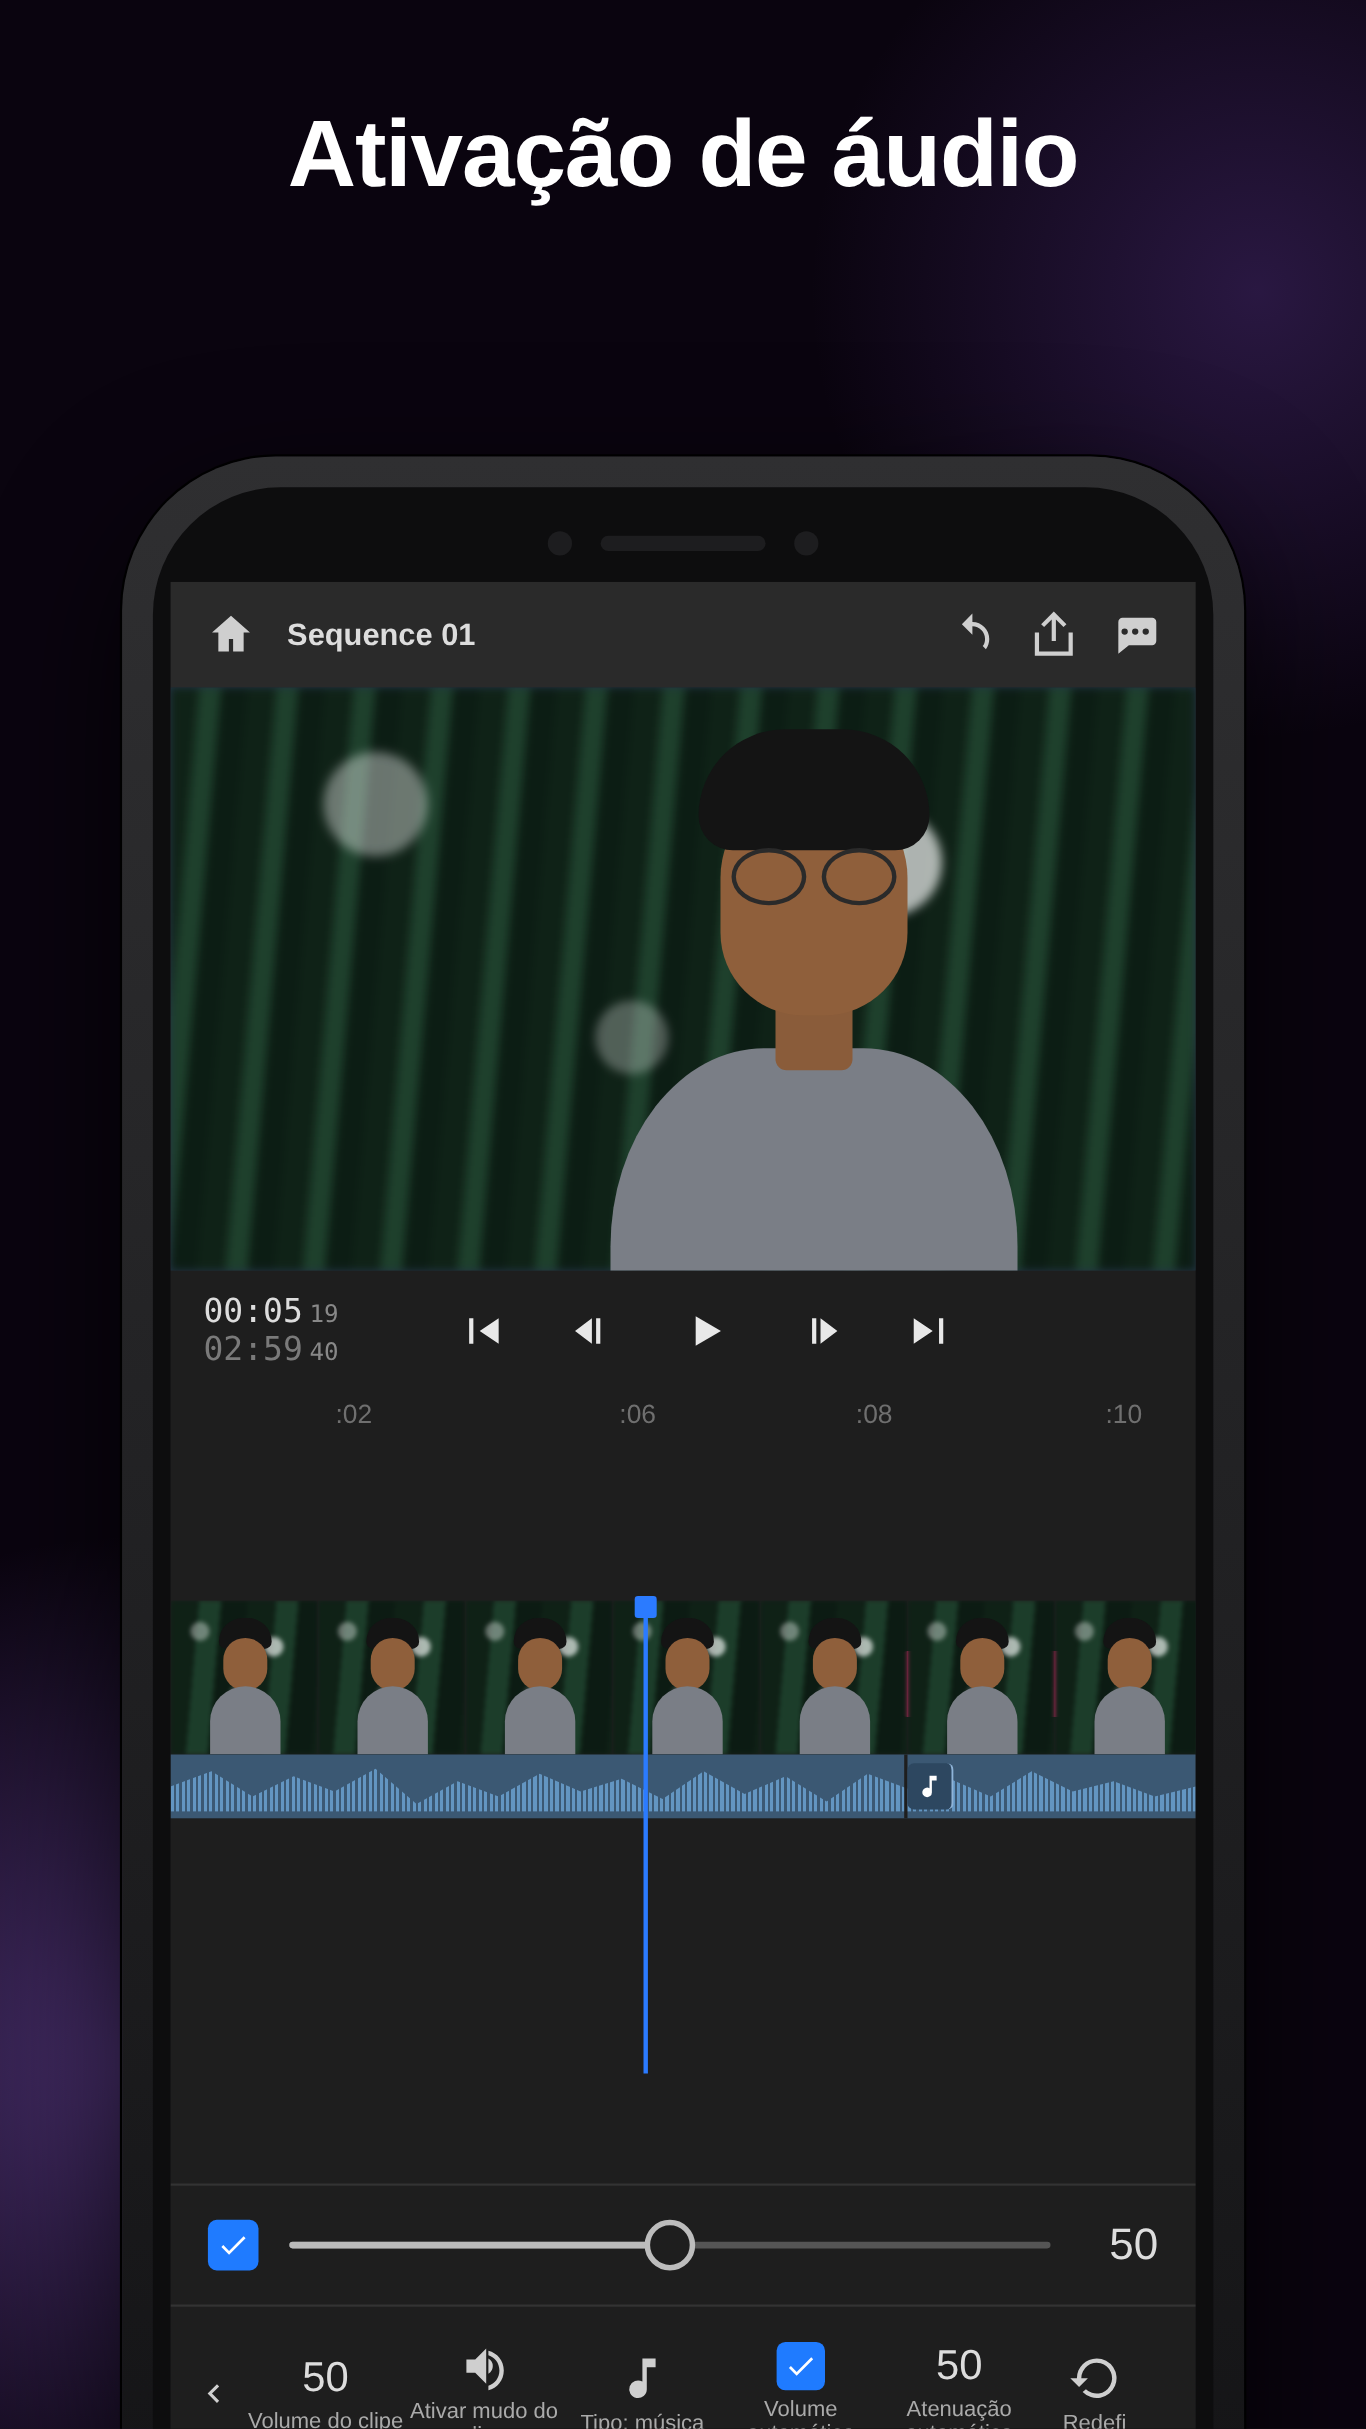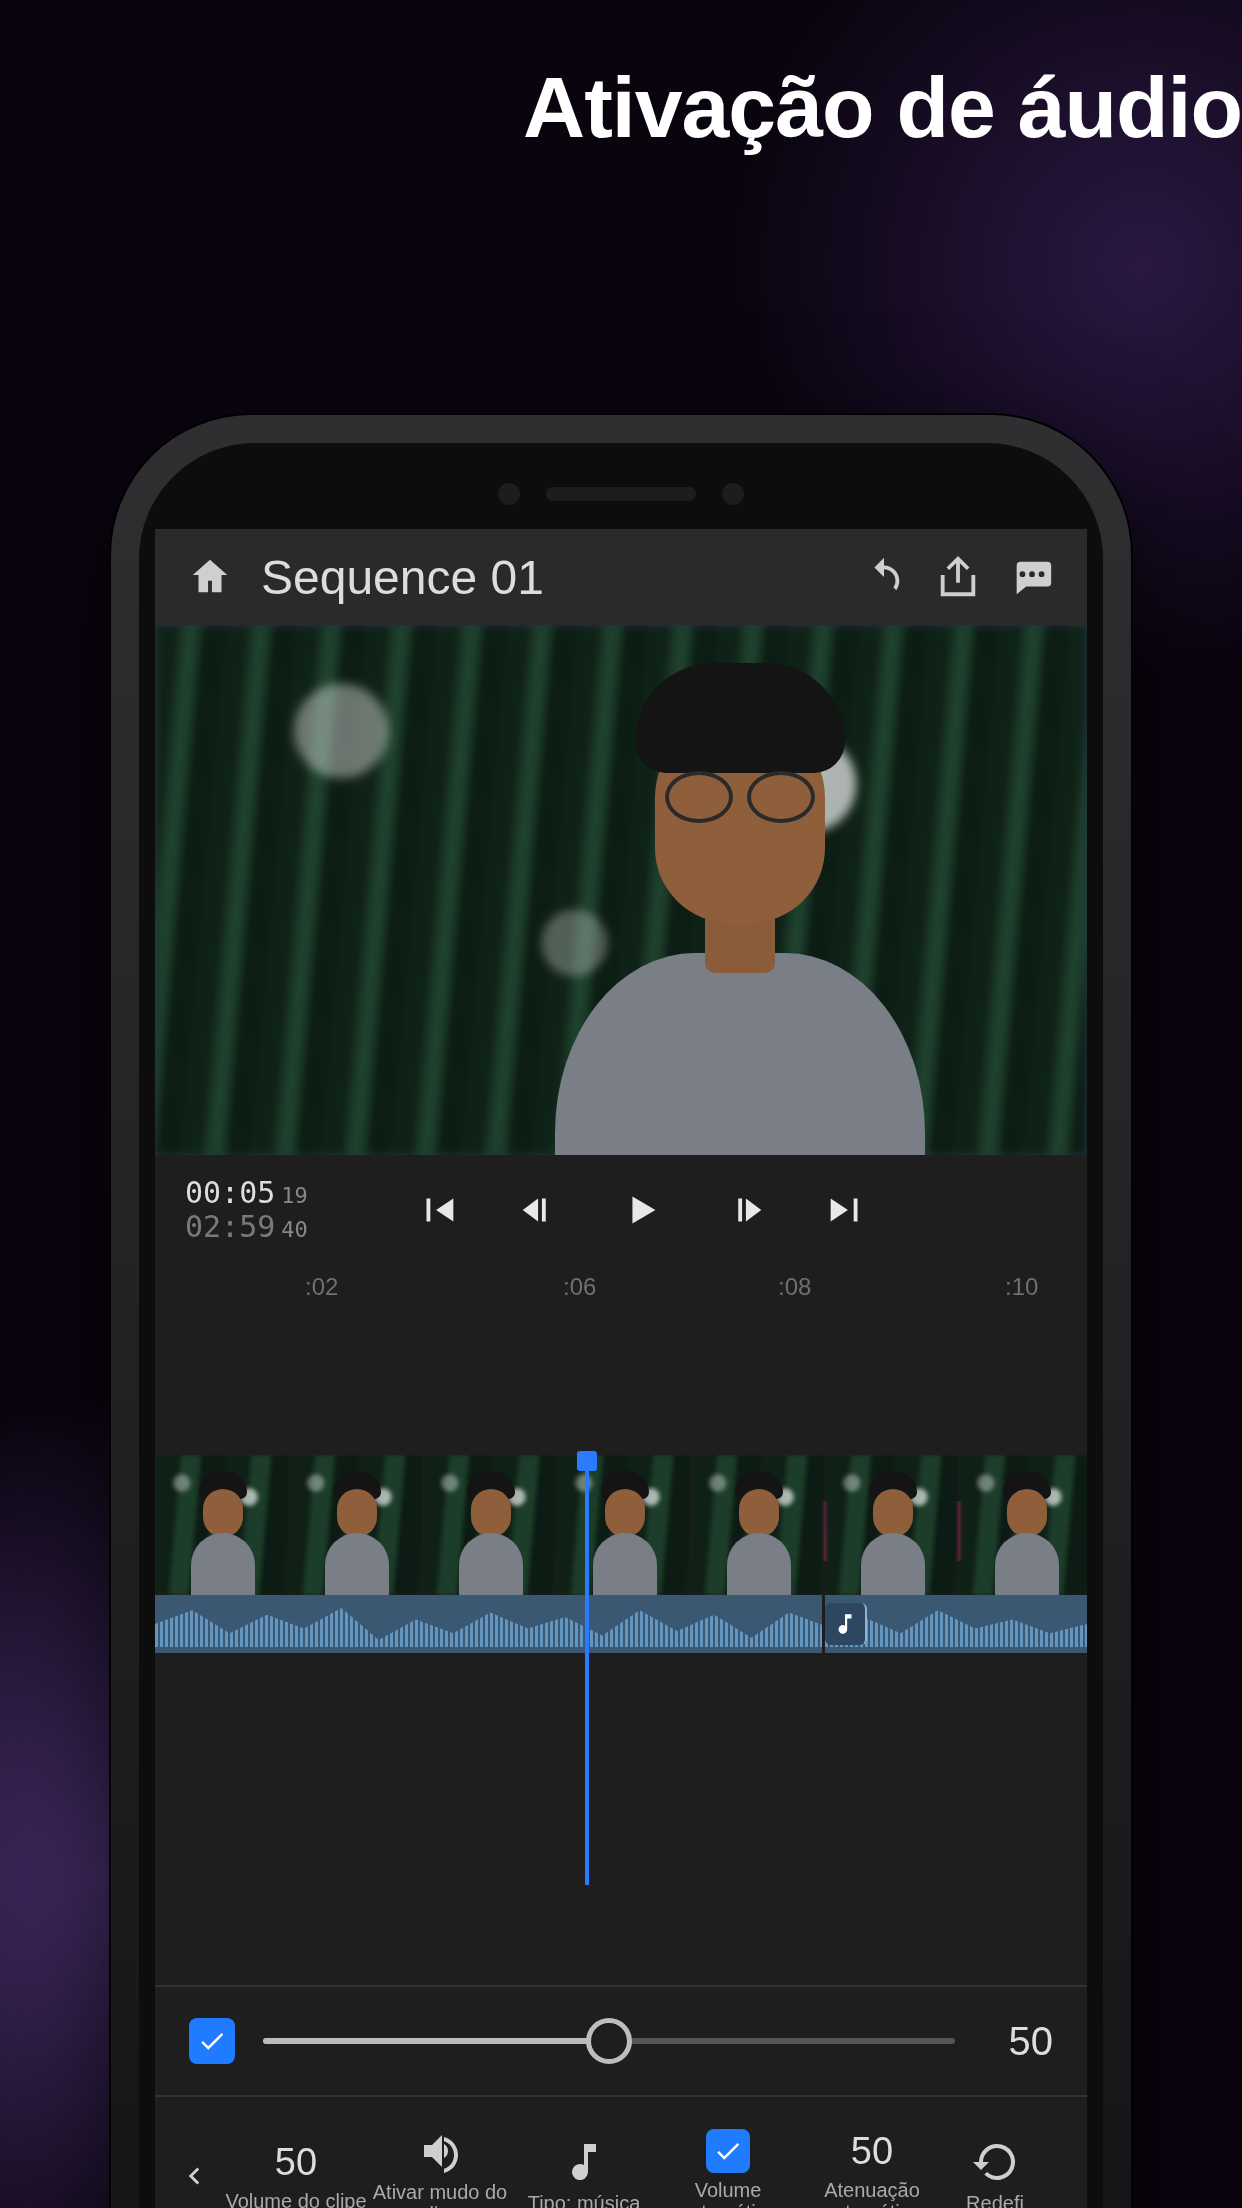--- a/index.html
+++ b/index.html
@@ -5,21 +5,21 @@
   * { box-sizing: border-box; margin: 0; padding: 0; }
   html, body { width: 1242px; height: 2208px; overflow: hidden; }
   body {
     background: radial-gradient(circle at 10% 85%, rgba(120,80,180,0.55) 0, rgba(20,5,40,0) 22%),
                 radial-gradient(circle at 92% 12%, rgba(100,60,160,0.35) 0, rgba(20,5,40,0) 18%),
                 #0a040f;
     font-family: -apple-system, "Helvetica Neue", Arial, sans-serif;
     color: #fff;
     position: relative;
   }
-  .promo { text-align: right; padding-top: 58px; }
+  .promo { text-align: center; padding-top: 91px; }
   .promo h1 { font-size: 86px; font-weight: 700; letter-spacing: -1px; }
   .promo p  { font-size: 72px; font-weight: 400; line-height: 1.15; margin-top: 6px; color: #eee; }
 
   
   .phone {
     position: absolute;
     left: 50%; transform: translateX(-50%);
     top: 415px;
     width: 1020px; height: 1900px;
     border-radius: 140px 140px 0 0;
@@ -41,21 +41,21 @@
     background:#1e1e1e;
     width: 100%;
     height: calc(100% - 86px);
     overflow: hidden;
     position: relative;
     color:#e6e6e6;
   }
 
   
   .appbar { height: 96px; background:#2a2a2a; display:flex; align-items:center; padding:0 32px; gap:28px; }
-  .appbar .title { font-size: 48px; flex:1; color:#ddd; }
+  .appbar .title { font-size: 28px; flex:1; color:#ddd;font-weight:bold; }
   .ico { width:46px; height:46px; display:inline-flex; align-items:center; justify-content:center; }
   .ico svg { width:100%; height:100%; fill:#cfcfcf; }
 
   
   .preview { width:100%; height:530px; position:relative; overflow:hidden; background:#234; }
   .forest { position:absolute; inset:0;
     background:
       radial-gradient(circle at 70% 30%, rgba(255,255,255,.6) 0 6%, transparent 7%) ,
       radial-gradient(circle at 20% 20%, rgba(255,255,255,.35) 0 5%, transparent 6%),
       radial-gradient(circle at 45% 60%, rgba(255,255,255,.25) 0 5%, transparent 6%),

